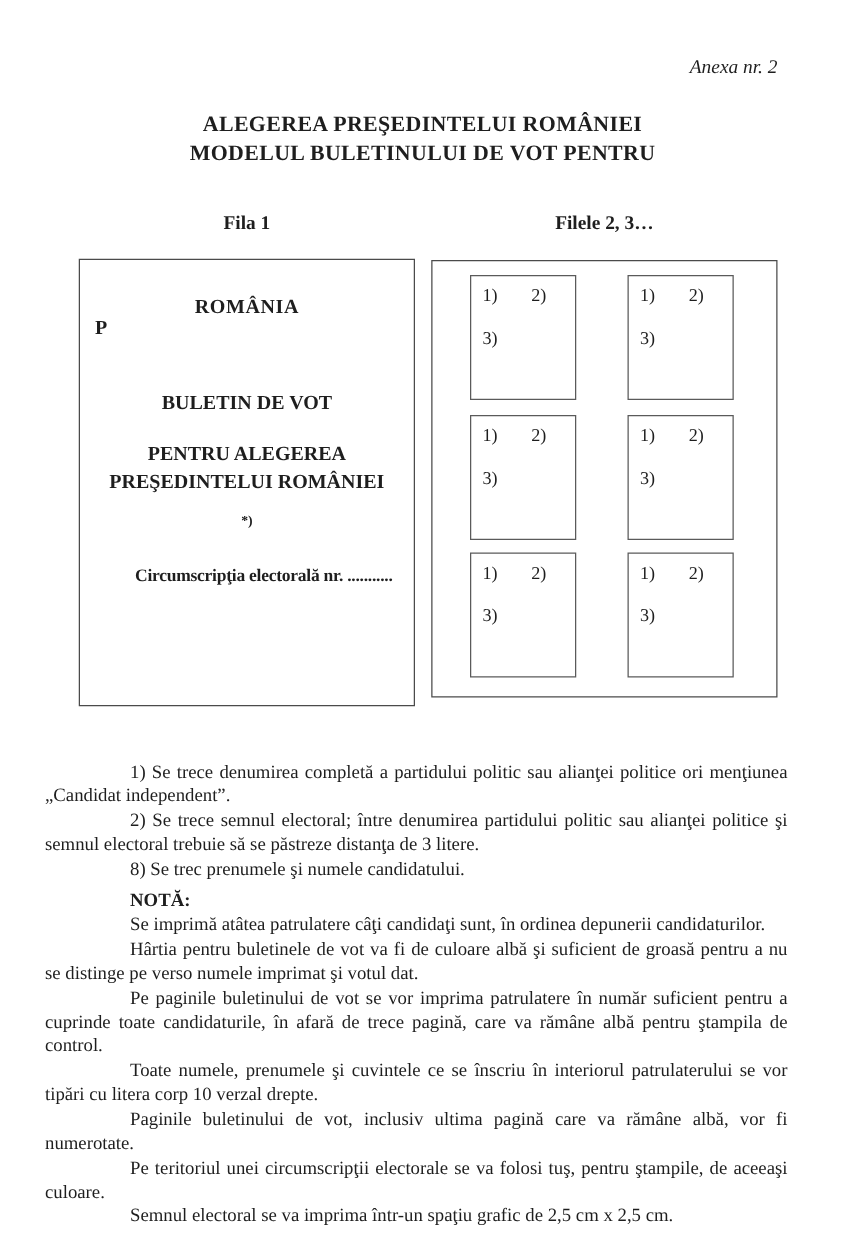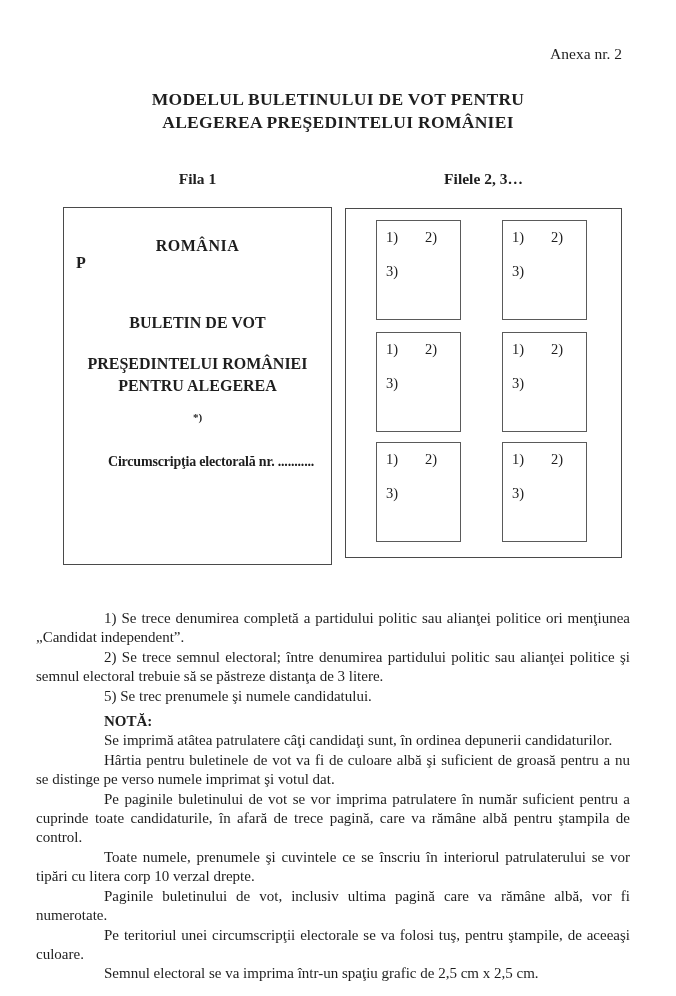--- a/index.html
+++ b/index.html
@@ -9,20 +9,21 @@
     font-family: "Liberation Serif", "DejaVu Serif", serif;
     color: #1e1e1e;
     position: relative;
     overflow: hidden;
   }
   .page { position: absolute; inset: 0; }
 
   .annex {
     position: absolute; top: 45px; right: 54px;
     font-size: 15.5px;
+    font-style: italic;
   }
 
   .doc-title {
     position: absolute; top: 88px; left: 0; width: 100%;
     text-align: center; font-weight: bold;
     font-size: 17.5px; line-height: 23px; letter-spacing: 0.3px;
   }
 
   .col-label {
     position: absolute; top: 170px;
@@ -82,34 +83,34 @@
   .note-head { font-weight: bold; margin-top: 6px !important; }
 </style>
 </head>
 <body>
 
 <div class="page">
 
   <div class="annex">Anexa nr. 2</div>
 
   <div class="doc-title">
+    <div>ALEGEREA PREŞEDINTELUI ROMÂNIEI</div>
     <div>MODELUL BULETINULUI DE VOT PENTRU</div>
-    <div>ALEGEREA PREŞEDINTELUI ROMÂNIEI</div>
   </div>
 
   <div class="col-label label-fila1">Fila 1</div>
   <div class="col-label label-filele">Filele 2, 3…</div>
 
   <div class="ballot-front">
     <div class="bf-romania">ROMÂNIA</div>
     <div class="bf-p">P</div>
     <div class="bf-buletin">BULETIN DE VOT</div>
     <div class="bf-pentru">
+      <div>PENTRU ALEGEREA</div>
       <div>PREŞEDINTELUI ROMÂNIEI</div>
-      <div>PENTRU ALEGEREA</div>
     </div>
     <div class="bf-star">*)</div>
     <div class="bf-district">Circumscripţia electorală nr. ...........</div>
   </div>
 
   <div class="ballots-grid">
     <div class="cbox pos-r1c1">
       <span class="ci-1">1)</span>
       <span class="ci-2">2)</span>
       <span class="ci-3">3)</span>
@@ -138,21 +139,21 @@
       <span class="ci-1">1)</span>
       <span class="ci-2">2)</span>
       <span class="ci-3">3)</span>
     </div>
   </div>
 
 
   <div class="body-text">
     <p>1) Se trece denumirea completă a partidului politic sau alianţei politice ori menţiunea „Candidat independent”.</p>
     <p>2) Se trece semnul electoral; între denumirea partidului politic sau alianţei politice şi semnul electoral trebuie să se păstreze distanţa de 3 litere.</p>
-    <p>5) Se trec prenumele şi numele candidatului.</p>
+    <p>8) Se trec prenumele şi numele candidatului.</p>
     <p class="note-head">NOTĂ:</p>
     <p>Se imprimă atâtea patrulatere câţi candidaţi sunt, în ordinea depunerii candidaturilor.</p>
     <p>Hârtia pentru buletinele de vot va fi de culoare albă şi suficient de groasă pentru a nu se distinge pe verso numele imprimat şi votul dat.</p>
     <p>Pe paginile buletinului de vot se vor imprima patrulatere în număr suficient pentru a cuprinde toate candidaturile, în afară de trece pagină, care va rămâne albă pentru ştampila de control.</p>
     <p>Toate numele, prenumele şi cuvintele ce se înscriu în interiorul patrulaterului se vor tipări cu litera corp 10 verzal drepte.</p>
     <p>Paginile buletinului de vot, inclusiv ultima pagină care va rămâne albă, vor fi numerotate.</p>
     <p>Pe teritoriul unei circumscripţii electorale se va folosi tuş, pentru ştampile, de aceeaşi culoare.</p>
     <p>Semnul electoral se va imprima într-un spaţiu grafic de 2,5 cm x 2,5 cm.</p>
   </div>
 

